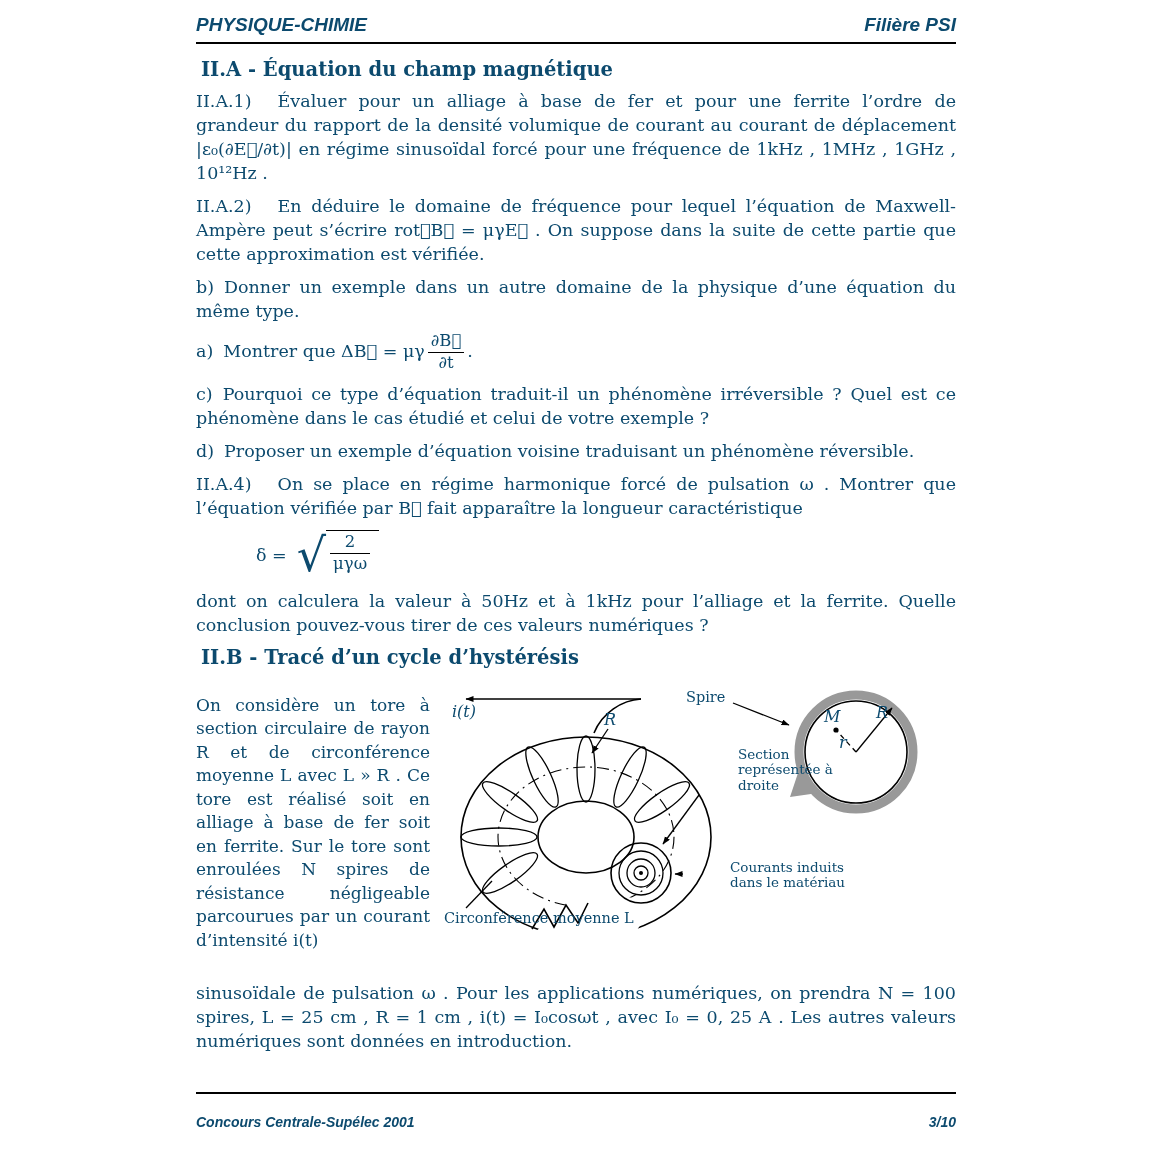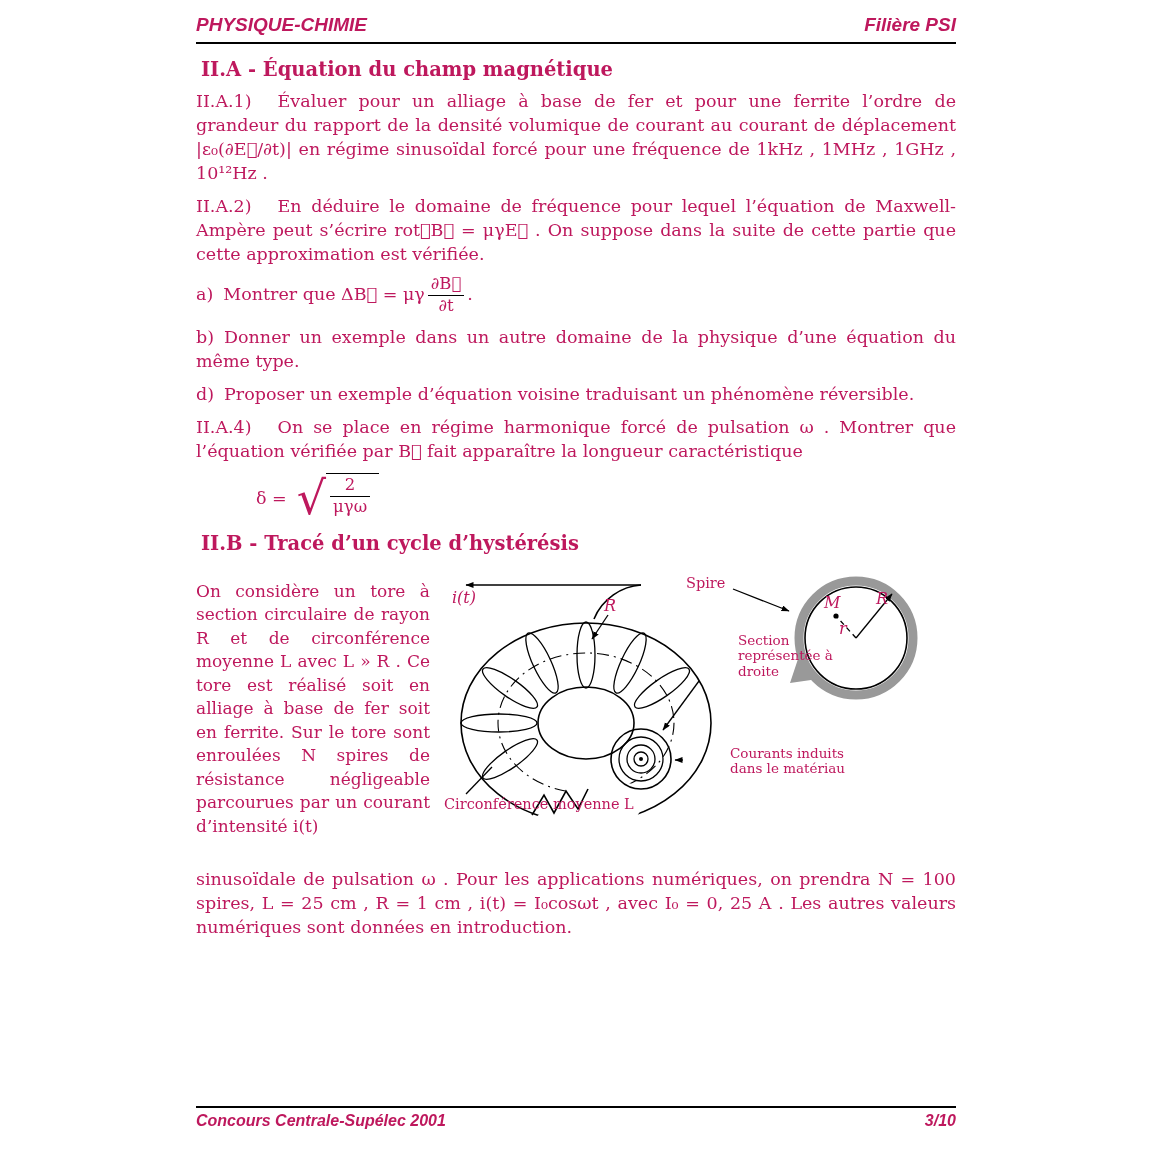--- a/index.html
+++ b/index.html
@@ -1,18 +1,18 @@
 <!DOCTYPE html>
 <html lang="fr"><head>
 <meta charset="utf-8">
 <style>
   html,body { margin:0; padding:0; background:#fff; }
   .page {
     position:relative; width:1152px; height:1152px; overflow:hidden;
-    background:#fff; color:#be185d;
+    background:#fff; color:#0c4a6e;
     font-family:"DejaVu Serif", serif;
   }
   .inner { padding:14px 196px 0 196px; }
 
   .head {
     display:flex; justify-content:space-between; align-items:baseline;
     font-family:"Liberation Sans", sans-serif; font-style:italic;
     font-size:19px; font-weight:600;
   }
   .rule { border:none; border-top:2px solid #000; margin:6px 0 0 0; }
@@ -46,23 +46,23 @@
   .lnt { fill:none; stroke:#000; stroke-width:1.3; }
   .dd  { fill:none; stroke:#000; stroke-width:1.1; stroke-dasharray:12 5 2 5; }
 
   .fl { position:absolute; font-size:14.5px; line-height:1.15; }
   .fl-it { font-style:italic; font-size:16px; }
   .small { font-size:13.5px;margin-left:44px; }
   .note { font-size:13.5px; line-height:1.32; text-align:justify; }
 
   .footer {
     position:absolute; left:196px; right:196px; bottom:22px;
-    border-top:2px solid #000; padding-top:4px;
+    border-top:2px solid #000; padding-top:20px;
     display:flex; justify-content:space-between;
-    font-family:"Liberation Sans", sans-serif; font-style:italic; font-size:16px; font-weight:600;
+    font-family:"Liberation Sans", sans-serif; font-style:italic; font-size:14px; font-weight:600;
   }
 </style>
 </head>
 <body>
 
 <div class="page">
   <div class="inner">
 
     <div class="head">
       <span>PHYSIQUE-CHIMIE</span>
@@ -74,43 +74,45 @@
 
     <p class="body"><span class="plabel">II.A.1)</span><span>Évaluer pour un alliage à base de fer et pour une ferrite l’ordre de grandeur du rapport de la densité volumique de courant au courant de déplacement</span>
       <span class="mathi">|ε₀(∂E⃗/∂t)|</span>
       <span>en régime sinusoïdal forcé pour une fréquence de 1kHz , 1MHz , 1GHz , 10¹²Hz .</span></p>
 
     <p class="body"><span class="plabel">II.A.2)</span><span>En déduire le domaine de fréquence pour lequel l’équation de Maxwell-Ampère peut s’écrire</span>
       <span class="mathi">rot⃗B⃗ = μγE⃗ .</span>
       <span>On suppose dans la suite de cette partie que cette approximation est vérifiée.</span></p>
 
 
+    <p class="body"><span class="qlabel">b)</span><span>Donner un exemple dans un autre domaine de la physique d’une équation du même type.</span></p>
+
     <p class="body"><span class="qlabel">a)</span><span>Montrer que</span>
       <span class="mathi">ΔB⃗ = μγ</span><span class="frac"><span class="num">∂B⃗</span><span class="den">∂t</span></span><span>.</span></p>
 
-    <p class="body"><span class="qlabel">b)</span><span>Donner un exemple dans un autre domaine de la physique d’une équation du même type.</span></p>
-
+    <p class="body"><span class="qlabel">c)</span><span>Pourquoi ce type d’équation traduit-il un phénomène irréversible ? Quel est ce phénomène dans le cas étudié et celui de votre exemple ?</span></p>
 
     <p class="body"><span class="qlabel">d)</span><span>Proposer un exemple d’équation voisine traduisant un phénomène réversible.</span></p>
 
     <p class="body"><span class="plabel">II.A.4)</span><span>On se place en régime harmonique forcé de pulsation ω . Montrer que l’équation vérifiée par B⃗ fait apparaître la longueur caractéristique</span></p>
 
     <div class="equation">
       <span>δ  =</span>
       <span class="sqrt">
         <span class="sign">√</span>
         <span class="radicand">
           <span class="frac">
             <span class="num">2</span>
             <span class="den">μγω</span>
           </span>
         </span>
       </span>
     </div>
 
+    <p class="body">dont on calculera la valeur à 50Hz et à 1kHz pour l’alliage et la ferrite. Quelle conclusion pouvez-vous tirer de ces valeurs numériques ?</p>
 
     <div class="sec-title second">II.B - Tracé d’un cycle d’hystérésis</div>
 
     <div class="fig-row">
       <p class="col-text">On considère un tore à section circulaire de rayon R et de circonférence moyenne L avec L » R . Ce tore est réalisé soit en alliage à base de fer soit en ferrite. Sur le tore sont enroulées N spires de résistance négligeable parcourues par un courant d’intensité i(t)</p>
 
       <div class="figure">
         <svg class="fig-svg" viewBox="0 0 520 300">
           <defs>
             <marker id="ah" markerWidth="10" markerHeight="8" refX="7.5" refY="3" orient="auto" markerUnits="userSpaceOnUse">

